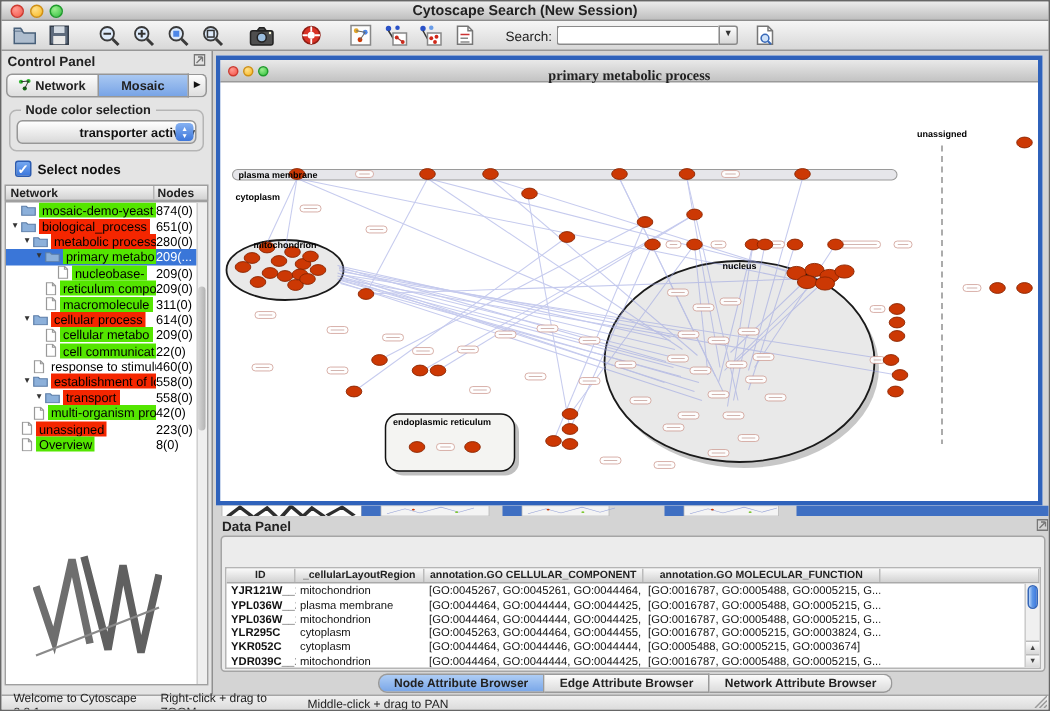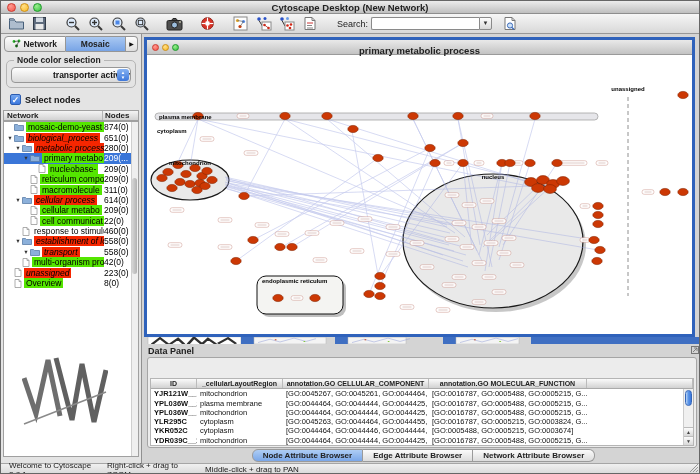--- a/index.html
+++ b/index.html
@@ -57,33 +57,33 @@
         border:1px solid #a0a0a0;font-size:8px;font-weight:bold;color:#222;}
   .tree-header .c1{flex:1;padding-left:3px;line-height:10px;}
   .tree-header .c2{width:36px;line-height:10px;border-left:1px solid #b5b5b5;padding-left:2px;}
   .treebox{flex:1;margin:0 2px 6px 2px;background:#fff;border:1px solid #a0a0a0;position:relative;overflow:hidden;}
   .trow{display:flex;align-items:center;height:10.4px;font-size:8.5px;color:#000;white-space:nowrap;}
   .trow.sel{background:#3a76d8;}
   .texp{width:8px;font-size:5.5px;color:#333;text-align:center;flex:none;}
   .tico{flex:none;display:flex;align-items:center;margin-right:2px;}
   .tlab{padding:0 2px;overflow:hidden;}
   .tlab.green{background:#54e600;}
-  .tlab.red{background:#f52600;font-style:italic;}
+  .tlab.red{background:#f52600;}
   .tval{margin-left:auto;min-width:34px;flex:none;font-size:8.5px;}
   .trow.sel .tval{color:#fff;}
   .tree-scroll{position:absolute;right:0;top:0;bottom:0;width:7px;background:#efefef;border-left:1px solid #cfcfcf;}
   .tree-thumb{position:absolute;right:1px;top:56px;width:5px;height:96px;background:linear-gradient(90deg,#d6d6d6,#b2b2b2);border-radius:3px;}
   .ov-glyph{position:absolute;left:18px;top:228px;}
   
   .desktop{flex:1;display:flex;flex-direction:column;background:#d4d4d4;padding-left:2px;position:relative;}
   .frame{margin-top:3px;width:551px;height:301px;border:3px solid #2f62bb;background:#fff;
          display:flex;flex-direction:column;}
   .frame-titlebar{height:15px;background:linear-gradient(#e9e9e9,#c3c3c3);border-bottom:1px solid #9a9a9a;
          position:relative;text-align:center;flex:none;}
-  .frame-titlebar .title{font-size:9.5px;font-weight:bold;color:#222;line-height:15px;}
+  .frame-titlebar .title{font-size:9.5px;font-weight:bold;color:#222;line-height:15px;font-family:Liberation Serif, serif;}
   .flights{position:absolute;left:5px;top:4px;display:flex;gap:3px;}
   .flight{width:7px;height:7px;border-radius:50%;}
   #graph{flex:1;background:#fff;display:block;}
   .strip{height:13px;width:559px;display:block;}
   
   .dpanel{flex:1;display:flex;flex-direction:column;position:relative;}
   .dp-body{margin:0 6px 0 3px;flex:1;background:#ececec;border:1px solid #a5a5a5;border-radius:3px;
          padding:1px 2px;display:flex;flex-direction:column;}
   .dp-toolbar{height:19px;display:flex;align-items:center;gap:2px;padding:0 2px;}
   .dp-sp{flex:1;}
@@ -118,21 +118,21 @@
 <body>
 
 <div class="app">
 
   <div class="titlebar">
     <div class="lights">
       <span class="light l-close"></span>
       <span class="light l-min"></span>
       <span class="light l-max"></span>
     </div>
-    <div class="title">Cytoscape Desktop (New Network)</div>
+    <div class="title">Cytoscape Search (New Session)</div>
   </div>
 
   <div class="toolbar">
     <button class="tbtn">
         <svg width="17" height="15" viewBox="0 0 17 15">
           <path d="M1.5 4.5h5l1.5 1.5h7.5v7h-14z" fill="#aebdce" stroke="#48607a"></path>
           <path d="M1.5 4.5V2.8h4.2l1.3 1.7" fill="#aebdce" stroke="#48607a"></path>
         </svg>
       </button>
     <button class="tbtn">
@@ -247,20 +247,27 @@
           <path d="M9 1.5v3h3" fill="none" stroke="#777"></path>
           <circle cx="7" cy="9.5" r="2.6" fill="#cfe2f8" stroke="#3a6ab8"></circle>
           <line x1="9" y1="11.5" x2="11" y2="13.5" stroke="#3a6ab8" stroke-width="1.4"></line>
         </svg>
       </button>
   </div>
 
   <div class="main">
 
     <div class="cpanel">
+      <div class="panel-title">
+        <span>Control Panel</span>
+        <span><svg width="8" height="8" viewBox="0 0 8 8">
+              <rect x="0.5" y="0.5" width="7" height="7" fill="none" stroke="#777"></rect>
+              <path d="M2 6 L6 2 M6 2h-3 M6 2v3" stroke="#777" fill="none" stroke-width=".9"></path>
+            </svg></span>
+      </div>
       <div class="cp-tabs">
         <div class="cp-tab">
           <span><svg width="9" height="9" viewBox="0 0 9 9">
                 <circle cx="2" cy="2.5" r="1.4" fill="#2db52d"></circle>
                 <circle cx="7" cy="2" r="1.4" fill="#2db52d"></circle>
                 <circle cx="4.5" cy="7" r="1.4" fill="#176617"></circle>
                 <line x1="2" y1="2.5" x2="7" y2="2" stroke="#222" stroke-width=".6"></line>
                 <line x1="7" y1="2" x2="4.5" y2="7" stroke="#222" stroke-width=".6"></line>
               </svg></span>
           <span>Network</span>

